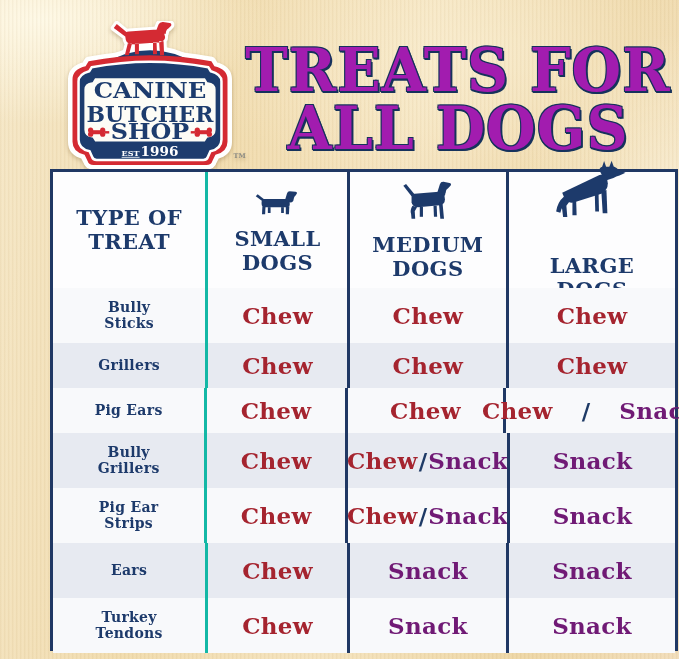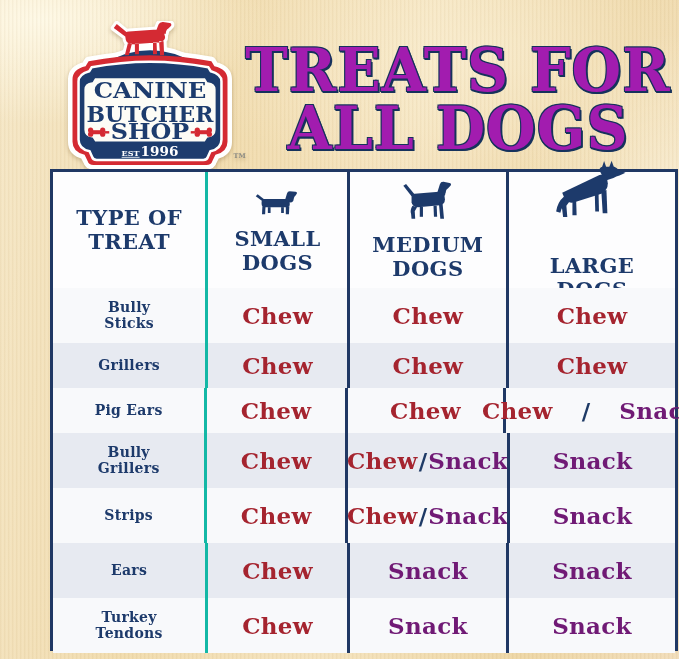--- a/index.html
+++ b/index.html
@@ -252,20 +252,21 @@
           <span class="slash">/</span>
           <span class="snack">Snack</span>
         </div>
     <div class="cell c3 val-cell">
           <span class="snack">Snack</span>
         </div>
   </div>
 
   <div class="trow shade-a two-line">
     <div class="cell c0 name-cell">
+          <div>Pig Ear</div>
           <div>Strips</div>
         </div>
     <div class="cell c1 val-cell">
           <span class="chew">Chew</span>
         </div>
     <div class="cell c2 val-cell">
           <span class="chew">Chew</span>
           <span class="slash">/</span>
           <span class="snack">Snack</span>
         </div>

